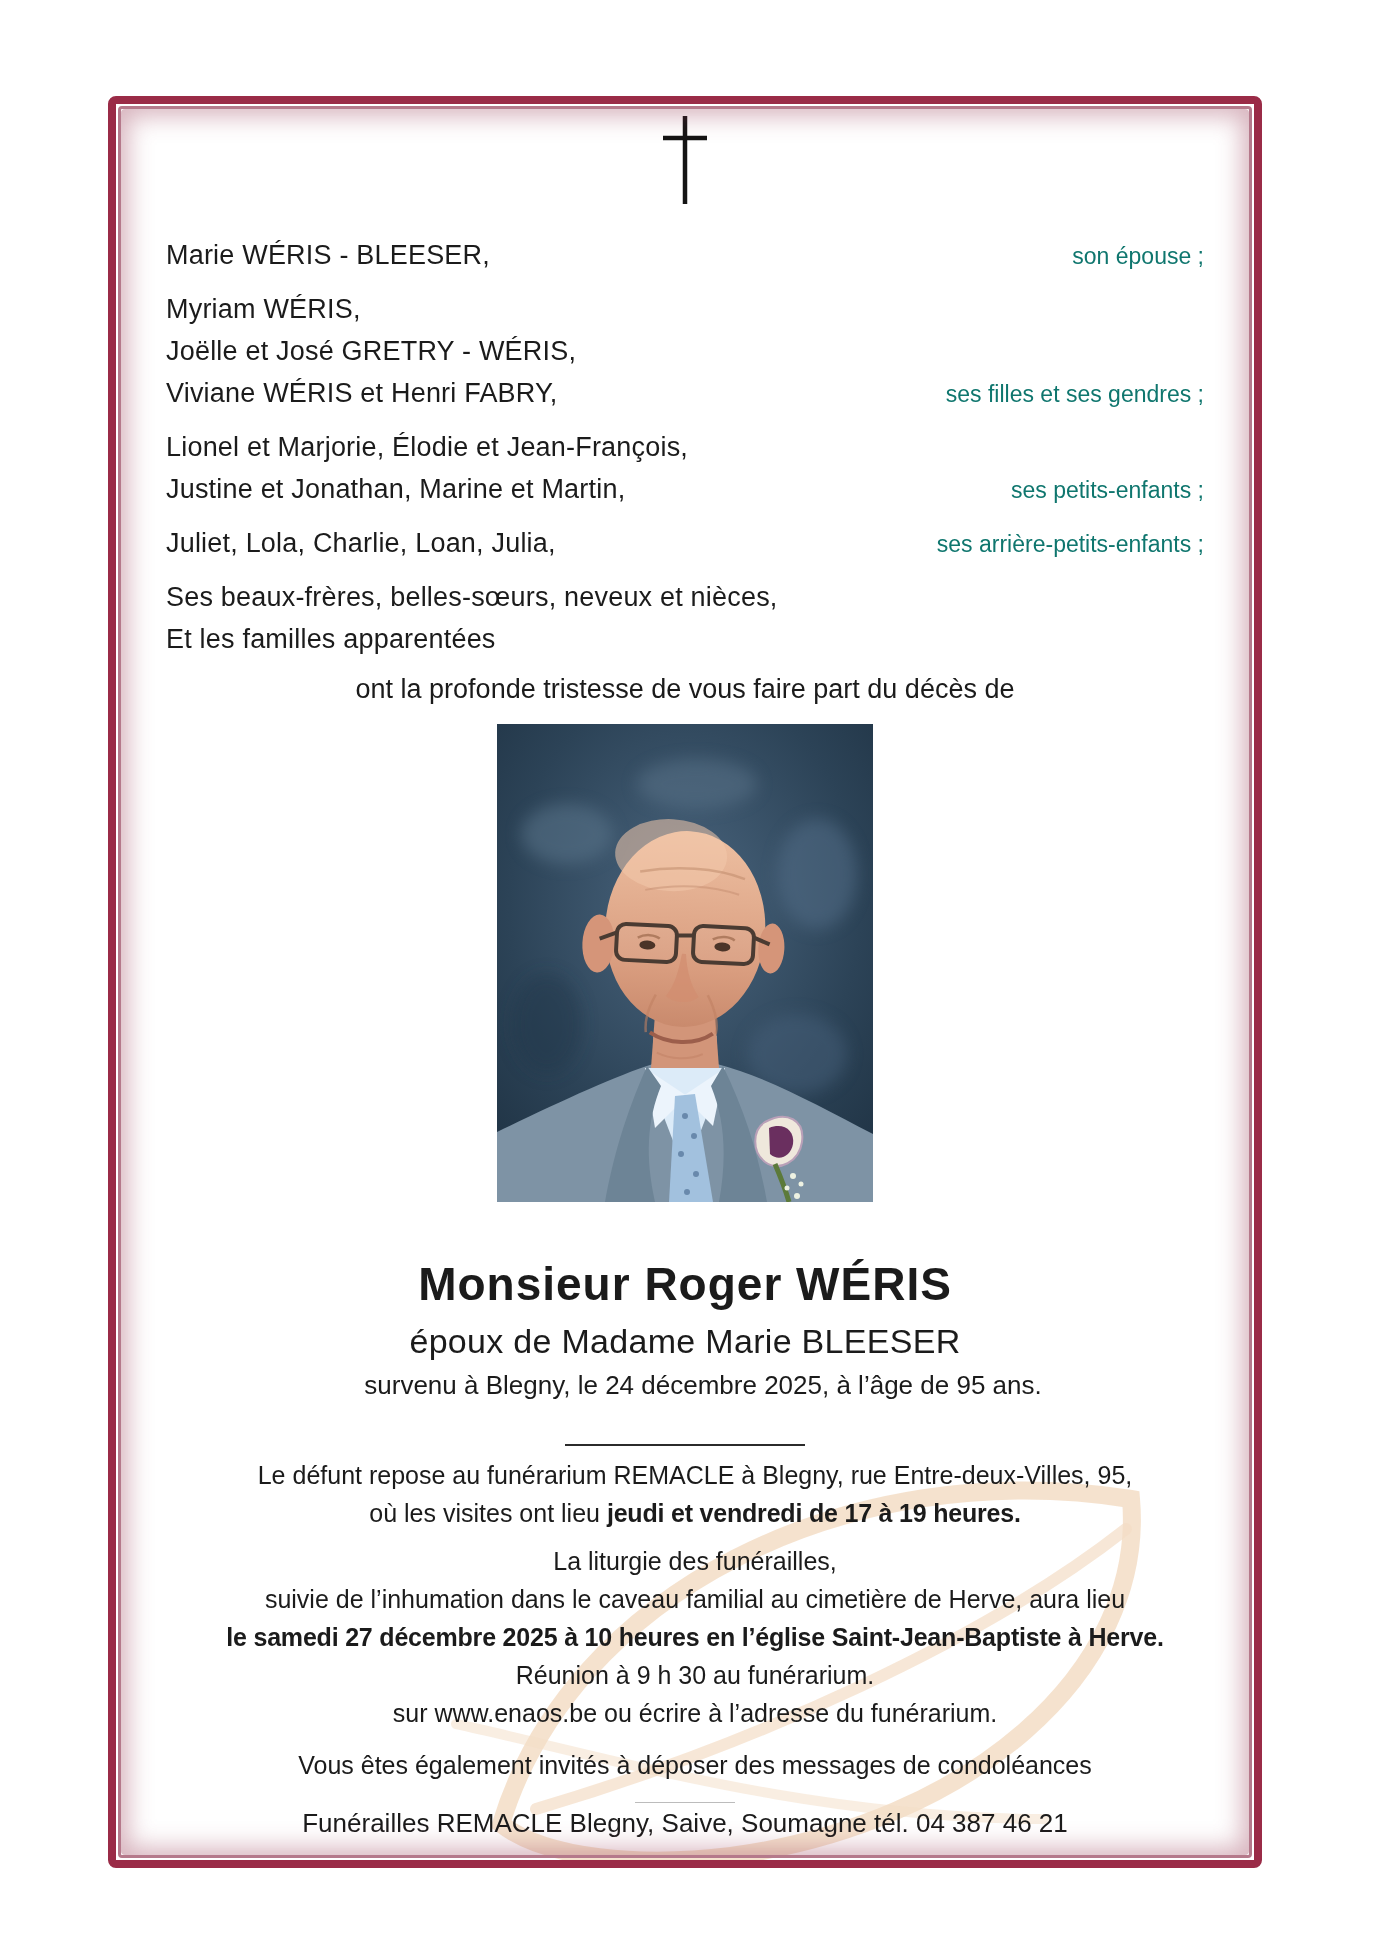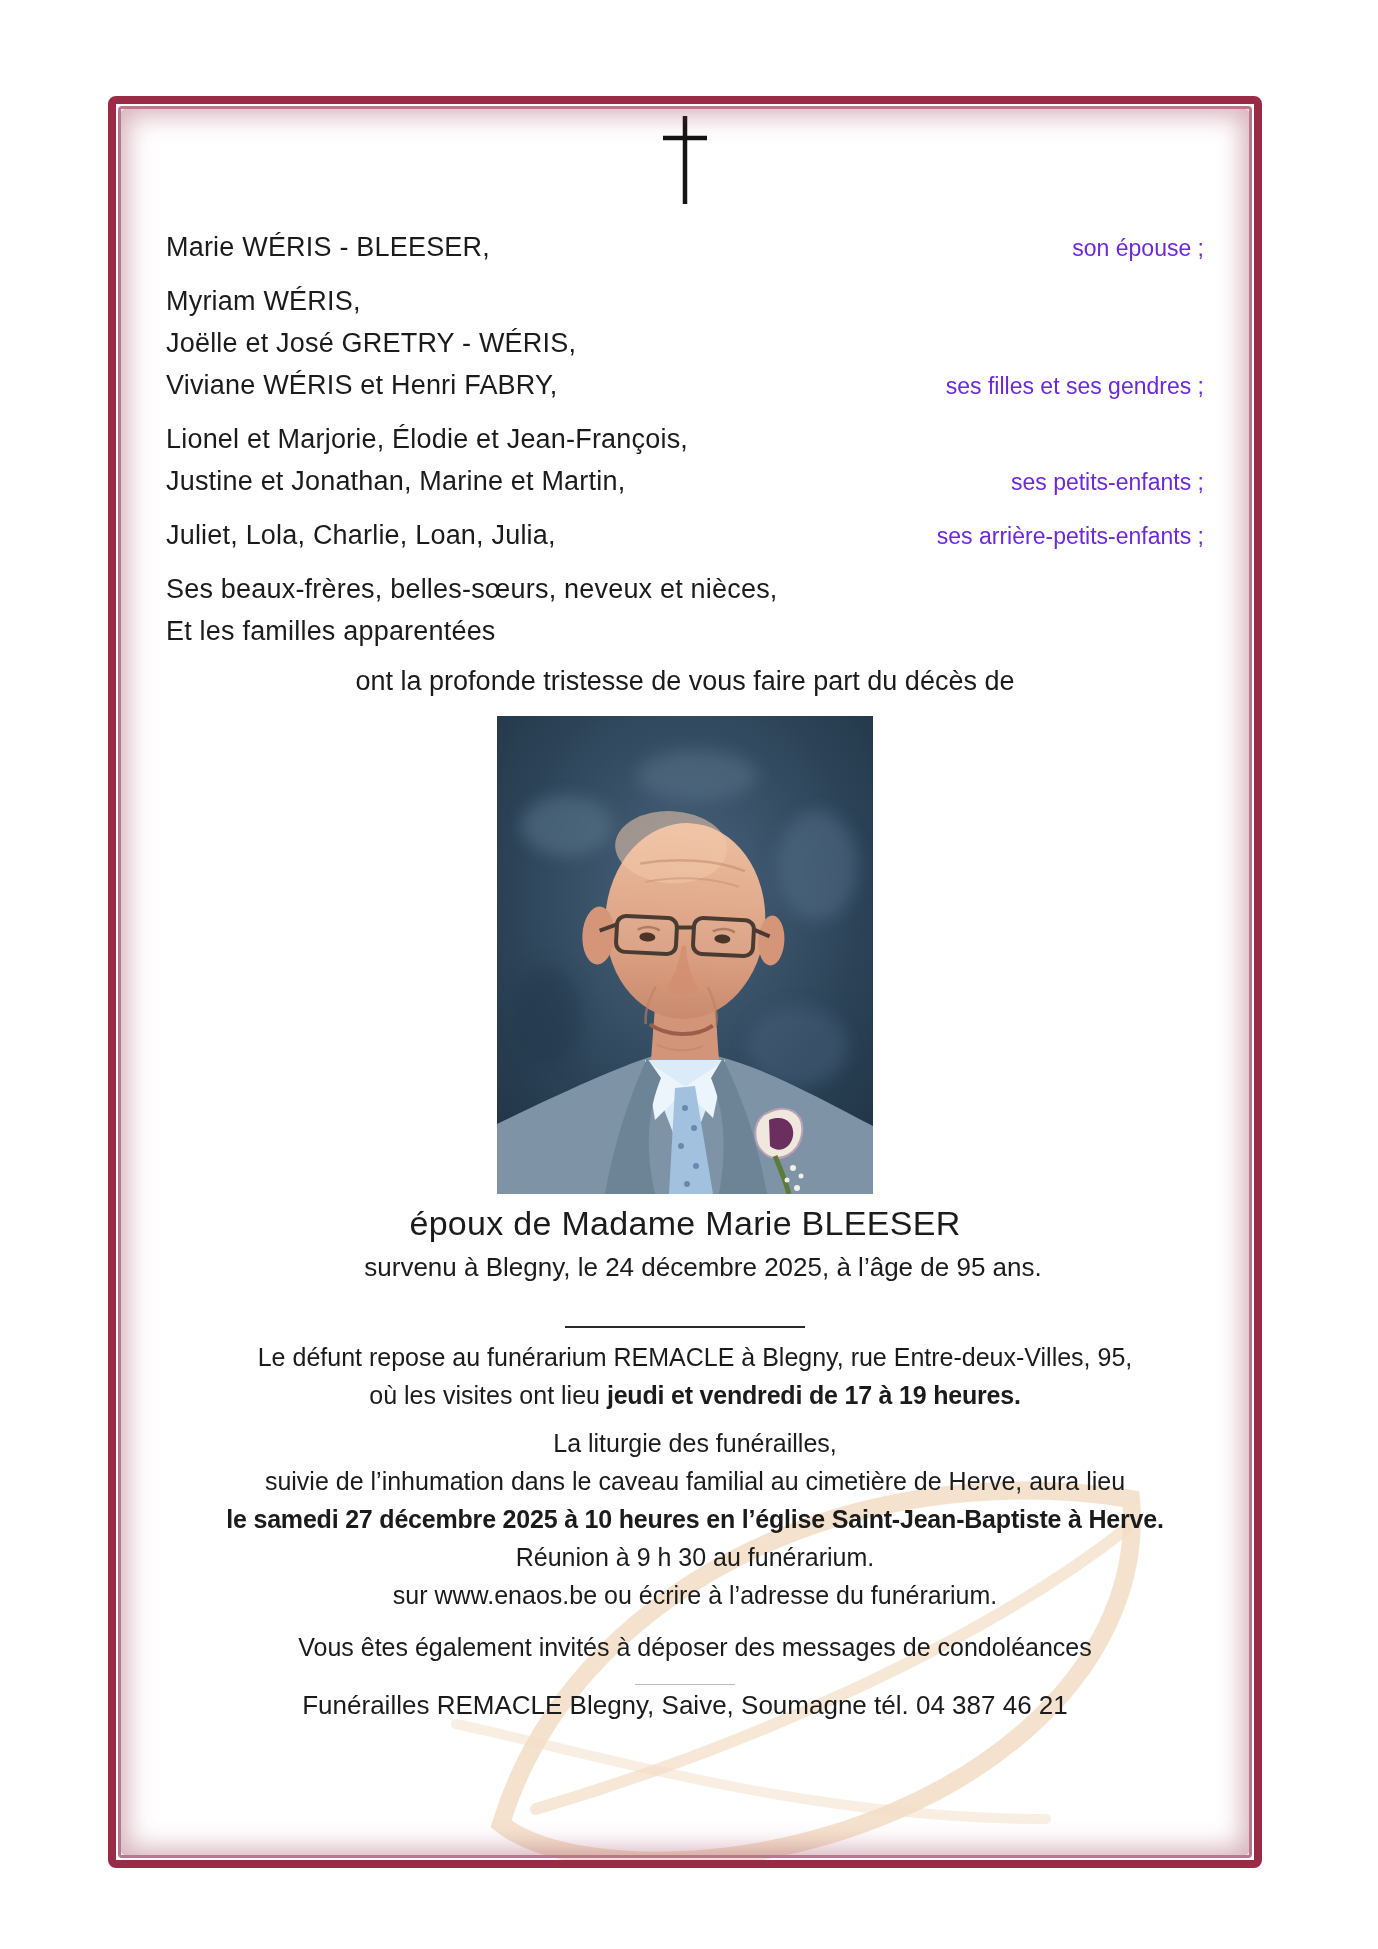--- a/index.html
+++ b/index.html
@@ -32,25 +32,25 @@
   }
   .card::after{
     content:"";position:absolute;inset:5px;
     box-shadow:inset 0 0 24px 7px rgba(150,55,82,0.38);
     border-radius:4px;pointer-events:none;z-index:3;
   }
   .watermark{position:absolute;left:270px;top:1320px;width:820px;height:440px;z-index:0;}
   .flow{position:relative;z-index:1;height:100%;}
 
   .cross-wrap{margin-top:10px;height:96px;text-align:center;}
-  .mourners{margin-top:16px;padding:0 50px;}
+  .mourners{margin-top:24px;padding:0 50px;}
   .mourner-group + .mourner-group{margin-top:12px;}
   .mourner-row{display:flex;justify-content:space-between;align-items:baseline;height:42px;line-height:42px;white-space:nowrap;}
   .mourner-names{font-size:27px;letter-spacing:0.2px;}
-  .mourner-relation{font-size:23px;color:#6d28d9;}
+  .mourner-relation{font-size:23px;color:#0f766e;}
   .announcement{margin-top:8px;height:42px;line-height:42px;text-align:center;font-size:27px;}
 
   .portrait{display:block;margin:14px auto 0;width:376px;height:478px;}
 
   .deceased-name{margin-top:54px;line-height:56px;font-size:46px;font-weight:bold;text-align:center;letter-spacing:1px;}
   .spouse-line{margin-top:6px;line-height:46px;font-size:34px;text-align:center;letter-spacing:0.3px;}
   .death-line{margin-top:2px;line-height:38px;font-size:26px;text-align:center;padding-left:36px;}
 
   .divider{width:240px;border-top:2px solid var(--divider);margin:40px auto 0;}
   .details{margin-top:10px;text-align:center;font-size:25px;padding-left:20px;}
@@ -210,20 +210,21 @@
         <path d="M 186 230 C 183 252, 179 264, 172 273 C 181 280, 198 280, 205 272 C 197 262, 192 248, 190 230 Z" fill="#d18e70" opacity="0.75"></path>
 
         <path d="M 162 272 C 155 286, 152 298, 154 310" stroke="#c08063" stroke-width="2.5" fill="none" opacity="0.6"></path>
         <path d="M 214 270 C 222 284, 226 296, 224 308" stroke="#c08063" stroke-width="2.5" fill="none" opacity="0.6"></path>
 
         <path d="M 158 310 C 176 321, 204 321, 221 308" stroke="#9c5e4b" stroke-width="4" fill="none"></path>
         <path d="M 166 330 C 180 336, 198 336, 212 329" stroke="#c08063" stroke-width="2" fill="none" opacity="0.5"></path>
       </g>
     </svg>
 
+    <div class="deceased-name">Monsieur Roger WÉRIS</div>
     <div class="spouse-line">époux de Madame Marie BLEESER</div>
     <div class="death-line">survenu à Blegny, le 24 décembre 2025, à l’âge de 95 ans.</div>
 
     <div class="divider"></div>
 
     <div class="details">
         <div class="detail-line"><span>Le défunt repose au funérarium REMACLE à Blegny, rue Entre-deux-Villes, 95,</span></div>
         <div class="detail-line"><span>où les visites ont lieu </span><span class="b">jeudi et vendredi de 17 à 19 heures.</span></div>
         <div class="detail-line" style="margin-top: 10px;"><span>La liturgie des funérailles,</span></div>
         <div class="detail-line"><span>suivie de l’inhumation dans le caveau familial au cimetière de Herve, aura lieu</span></div>

